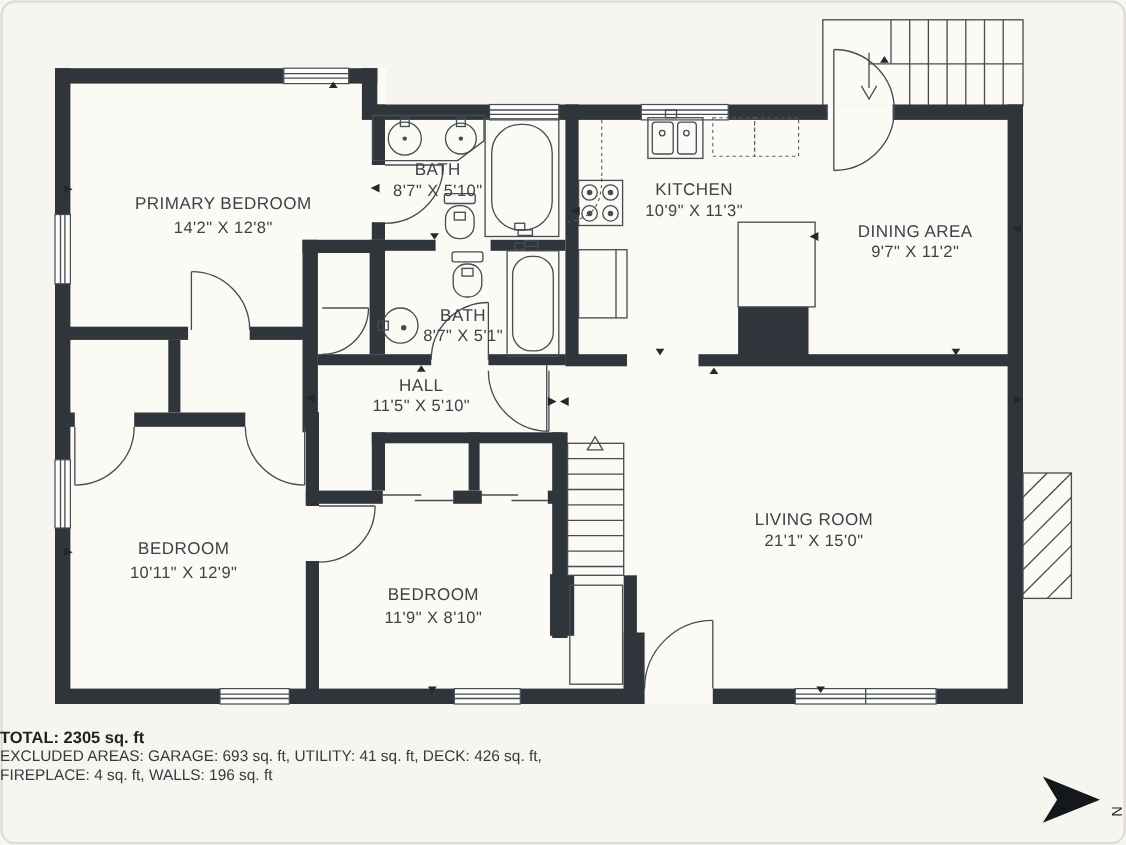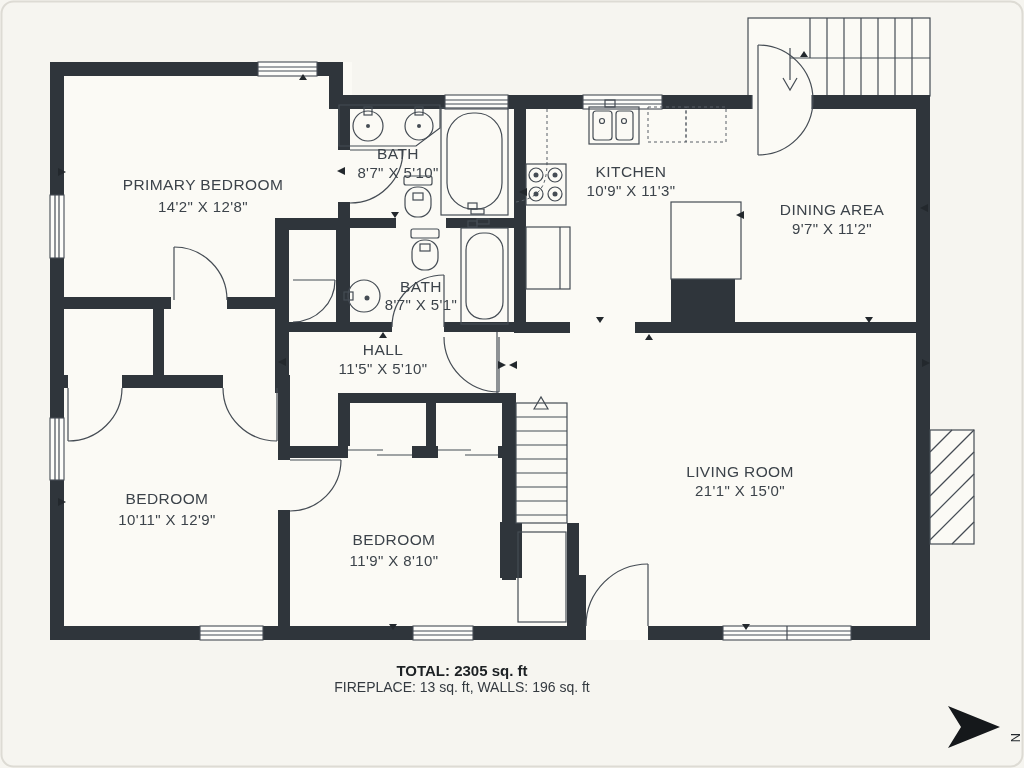--- a/index.html
+++ b/index.html
@@ -7,21 +7,21 @@
   #stage{position:relative;width:1024px;height:768px;}
   svg{position:absolute;top:0;left:0;}
   .wall{fill:#2f353b;stroke:none;}
   .thin{stroke:#454c54;stroke-width:1.2;fill:none;}
   .thin-f{stroke:#454c54;stroke-width:1.2;fill:#fbfaf5;}
   .white-f{stroke:#454c54;stroke-width:1.1;fill:#fdfdfa;}
   .dash{stroke:#585f66;stroke-width:1;fill:none;stroke-dasharray:3,3;}
   .marker{fill:#23282d;stroke:none;}
   .room-name{font-size:15.5px;fill:#3c434a;letter-spacing:.4px;text-anchor:middle;}
   .room-dims{font-size:15px;fill:#3c434a;letter-spacing:.4px;text-anchor:middle;}
-  .footer{position:absolute;left:0;top:662px;width:924px;text-align:center;color:#343a40;}
+  .footer{position:absolute;left:0;top:662px;width:924px;text-align:left;color:#343a40;}
   .footer .total{font-size:15px;font-weight:bold;color:#1d2124;line-height:17px;}
   .footer .fline{font-size:14px;line-height:17px;}
   .compass-n{font-size:13px;fill:#23282d;}
 </style>
 </head>
 <body>
 
 <div id="stage">
 <svg width="1024" height="768" viewBox="0 0 1024 768">
 
@@ -386,15 +386,16 @@
   </g>
 
   <g>
     <polygon points="948,706 1000,727 948,748 961,727" fill="#15181b"></polygon>
     <text x="1010" y="726" class="compass-n" transform="rotate(90 1007 730)">N</text>
   </g>
 </svg>
 
   <div class="footer">
     <div class="total">TOTAL: 2305 sq. ft</div>
-    <div class="fline">FIREPLACE: 13 sq. ft, WALLS: 196 sq. ft</div>
+    <div class="fline">EXCLUDED AREAS: GARAGE: 693 sq. ft, UTILITY: 41 sq. ft, DECK: 426 sq. ft,</div>
+    <div class="fline">FIREPLACE: 4 sq. ft, WALLS: 196 sq. ft</div>
   </div>
 </div>
 
 </body></html>

